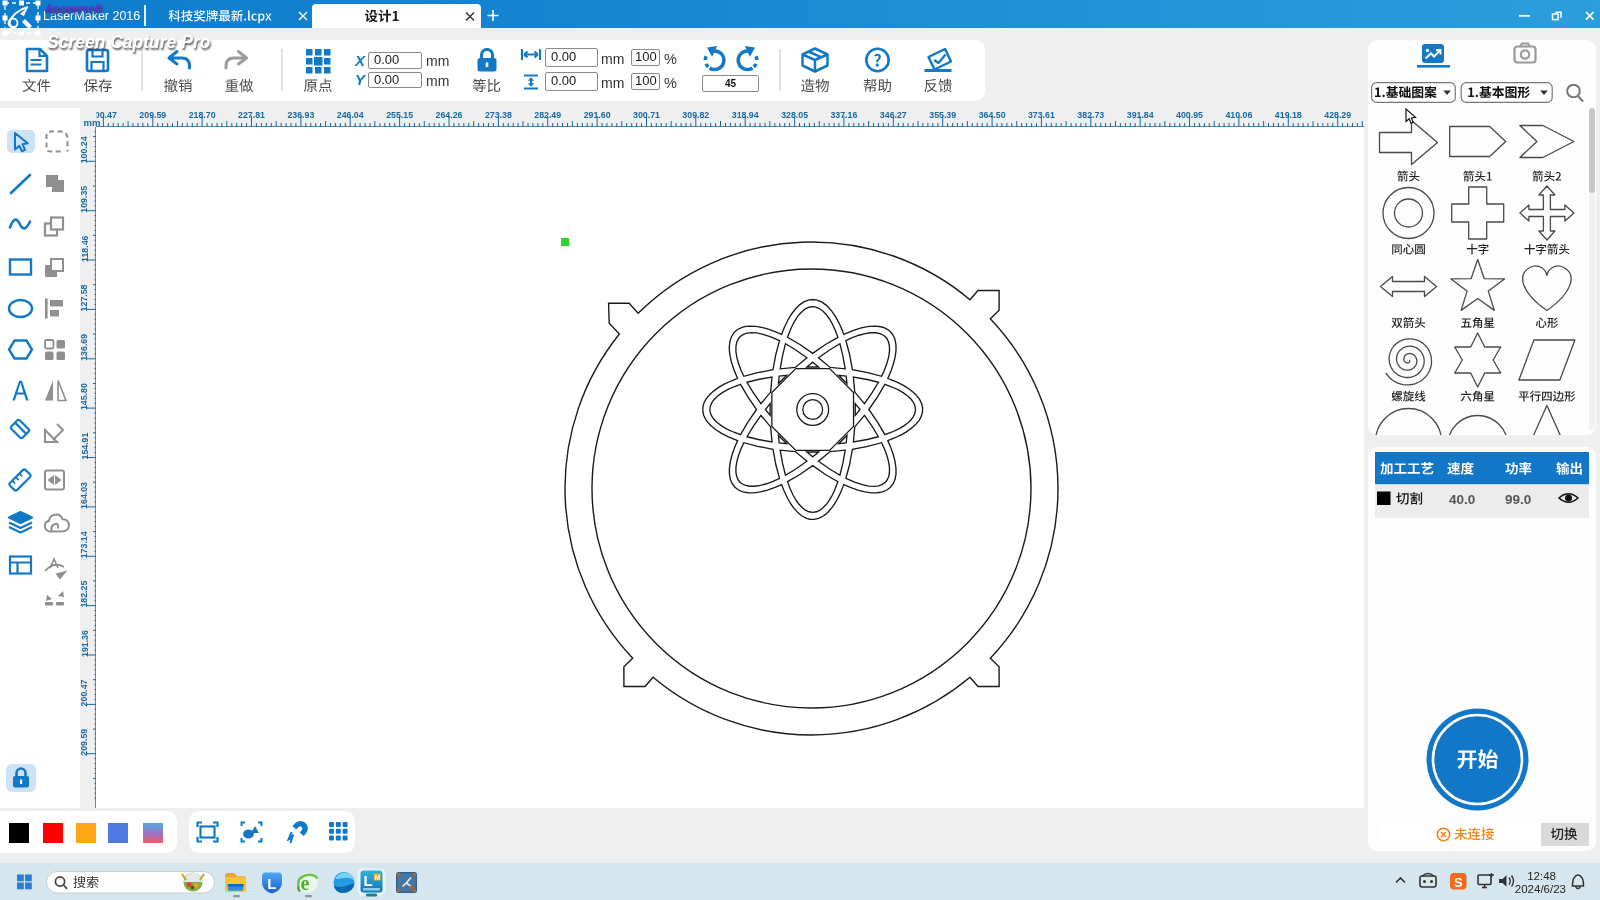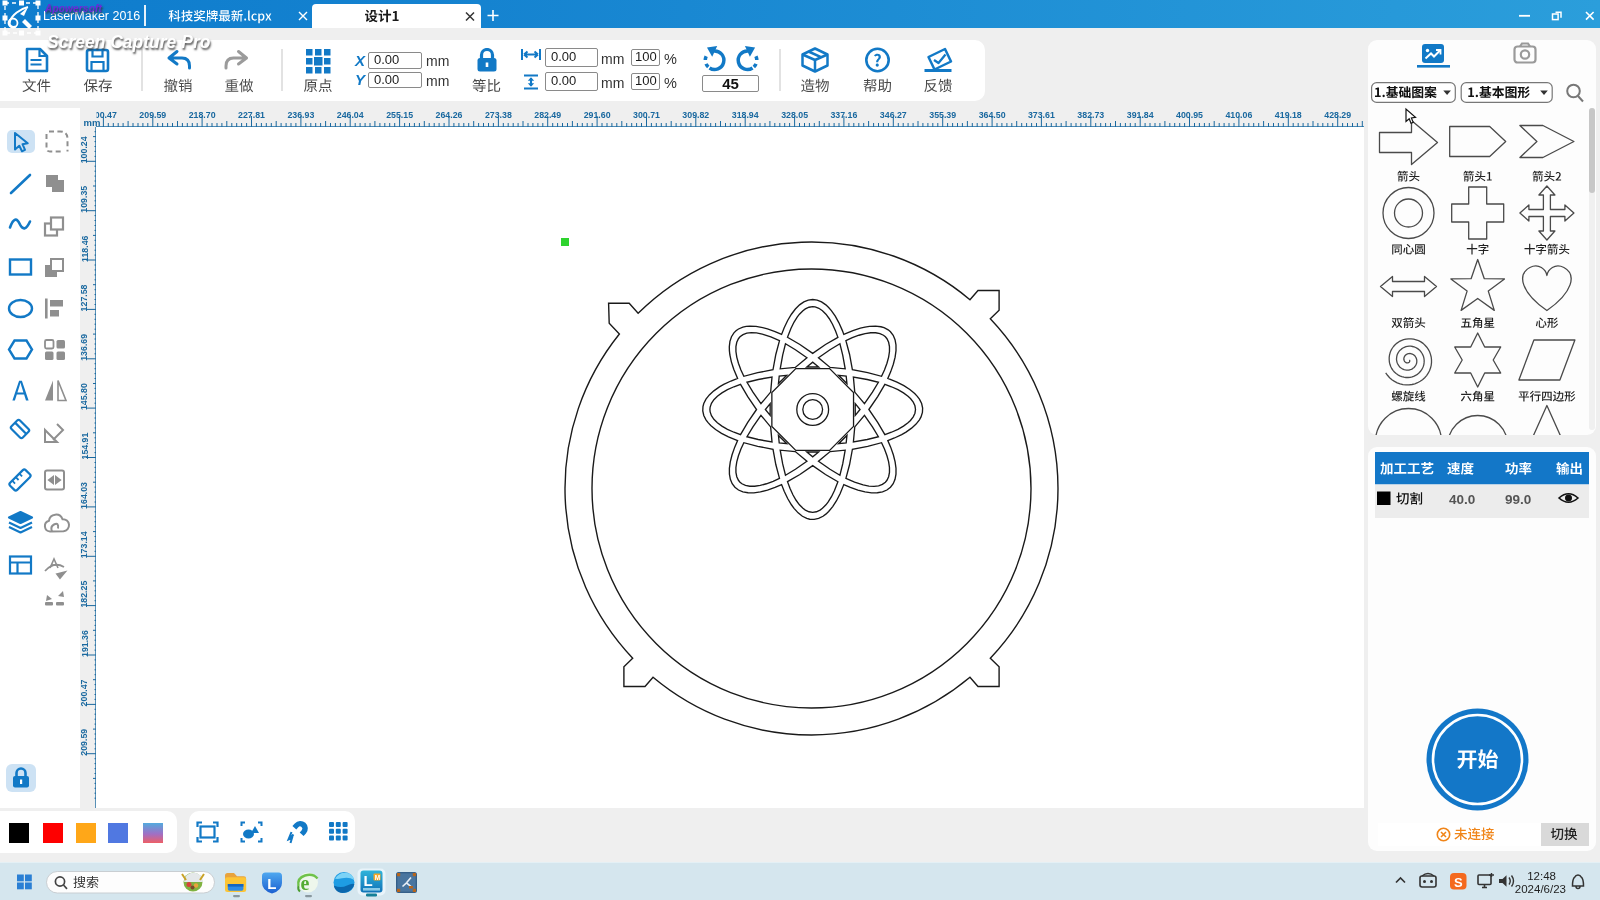--- a/index.html
+++ b/index.html
@@ -107,21 +107,21 @@
       <path d="M935.2 39.0C933.1 39.5 929.2 39.9 926.0 40.1V43.9C926.0 46.2 925.8 49.3 924.3 51.6C924.6 51.7 925.0 52.0 925.2 52.2C926.7 50.0 927.0 46.7 927.1 44.3H928.0C928.7 46.2 929.6 47.8 930.9 49.1C929.6 50.0 928.2 50.7 926.6 51.1C926.8 51.3 927.1 51.8 927.2 52.1C928.9 51.6 930.4 50.9 931.8 49.8C933.0 50.8 934.6 51.6 936.4 52.0C936.5 51.7 936.9 51.3 937.1 51.1C935.3 50.7 933.8 50.0 932.6 49.1C934.1 47.7 935.2 45.9 935.9 43.5L935.1 43.2L934.9 43.2H927.1V41.0C930.2 40.9 933.7 40.5 936.1 39.8ZM934.4 44.3C933.8 45.9 932.9 47.3 931.7 48.4C930.6 47.3 929.7 45.9 929.1 44.3Z M944.0 45.2V49.7H945.1V46.1H949.7V49.7H950.8V45.2ZM947.7 50.4C948.9 50.9 950.3 51.6 951.0 52.2L951.6 51.4C950.8 50.9 949.4 50.1 948.2 49.7ZM946.9 46.8V48.2C946.9 49.4 946.3 50.6 943.1 51.3C943.3 51.5 943.6 52.0 943.7 52.2C947.1 51.3 947.9 49.8 947.9 48.2V46.8ZM940.2 38.8C939.9 41.0 939.3 43.1 938.4 44.5C938.7 44.6 939.1 45.0 939.2 45.1C939.7 44.3 940.2 43.2 940.5 42.0H942.4C942.1 42.7 941.9 43.5 941.6 44.0L942.4 44.3C942.8 43.5 943.3 42.3 943.6 41.3L942.9 41.0L942.8 41.1H940.8C940.9 40.4 941.1 39.7 941.2 39.0ZM940.2 52.1C940.4 51.8 940.7 51.5 943.2 49.5C943.1 49.3 943.0 49.0 942.9 48.7L941.4 49.8V44.0H940.4V49.9C940.4 50.6 939.9 51.1 939.6 51.3C939.8 51.5 940.1 51.9 940.2 52.1ZM944.1 39.8V42.6H947.0V43.5H943.4V44.4H951.9V43.5H948.0V42.6H950.9V39.8H948.0V38.8H947.0V39.8ZM945.0 40.6H947.0V41.8H945.0ZM948.0 40.6H950.0V41.8H948.0Z" fill="#4a4a4a"></path>
     </svg>
     <div class="abs" style="left:545px;top:48px;width:53px;height:18.5px;background:#fff;border:1.4px solid #8a8a8a;border-radius:2px;font-size:13px;color:#1a1a1a;line-height:16.5px;padding-left:5px;">0.00</div>
     <div class="abs" style="left:545px;top:72px;width:53px;height:18.5px;background:#fff;border:1.4px solid #8a8a8a;border-radius:2px;font-size:13px;color:#1a1a1a;line-height:16.5px;padding-left:5px;">0.00</div>
     <div class="abs" style="left:601px;top:51px;font-size:14px;color:#333">mm</div>
     <div class="abs" style="left:601px;top:75px;font-size:14px;color:#333">mm</div>
     <div class="abs" style="left:631px;top:49px;width:29px;height:16.5px;background:#fff;border:1.4px solid #8a8a8a;border-radius:2px;font-size:13px;color:#1a1a1a;line-height:14.5px;padding-left:3px;">100</div>
     <div class="abs" style="left:631px;top:73px;width:29px;height:16.5px;background:#fff;border:1.4px solid #8a8a8a;border-radius:2px;font-size:13px;color:#1a1a1a;line-height:14.5px;padding-left:3px;">100</div>
     <div class="abs" style="left:664px;top:51px;font-size:14.5px;color:#333">%</div>
     <div class="abs" style="left:664px;top:75px;font-size:14.5px;color:#333">%</div>
-    <div class="abs" style="left:702px;top:75px;width:57px;height:16.5px;background:#fff;border:1.4px solid #8a8a8a;border-radius:2px;font-size:15px;font-weight:bold;color:#111;line-height:15px;text-align:center">45</div>
+    <div class="abs" style="left:702px;top:75px;width:57px;height:16.5px;background:#fff;border:1.4px solid #8a8a8a;border-radius:2px;font-size:10px;font-weight:bold;color:#111;line-height:15px;text-align:center">45</div>
     <div class="abs" style="left:0;top:108px;width:80px;height:700px;background:#fff"></div>
     <svg class="abs" style="left:0;top:108px" width="80" height="700" viewBox="0 0 80 700">
       <rect x="7" y="22" width="28" height="23" rx="5" fill="#cde2f4"></rect>
       <path d="M15 25 L15 41.5 L19.3 37.7 L22 43.3 L25 41.9 L22.5 36.2 L27.7 35.3 Z" fill="none" stroke="#1279c6" stroke-width="2" stroke-linejoin="round"></path>
       <g transform="translate(46,23)" fill="none" stroke="#8f8f8f" stroke-width="2">
         <path d="M3 0.5 H14 Q21.5 0.5 21.5 8 V20.5" stroke-dasharray="5 3.4"></path>
         <path d="M0.5 3 V17 Q0.5 20.5 4 20.5 H18" stroke-dasharray="5 3.4"></path>
       </g>
       <path d="M11 85 L30 67" stroke="#1279c6" stroke-width="2.6" stroke-linecap="round"></path>
       <path d="M46 67 h12 v5 h6 v12 h-12 v-5 h-6 Z" fill="#8f8f8f"></path>

